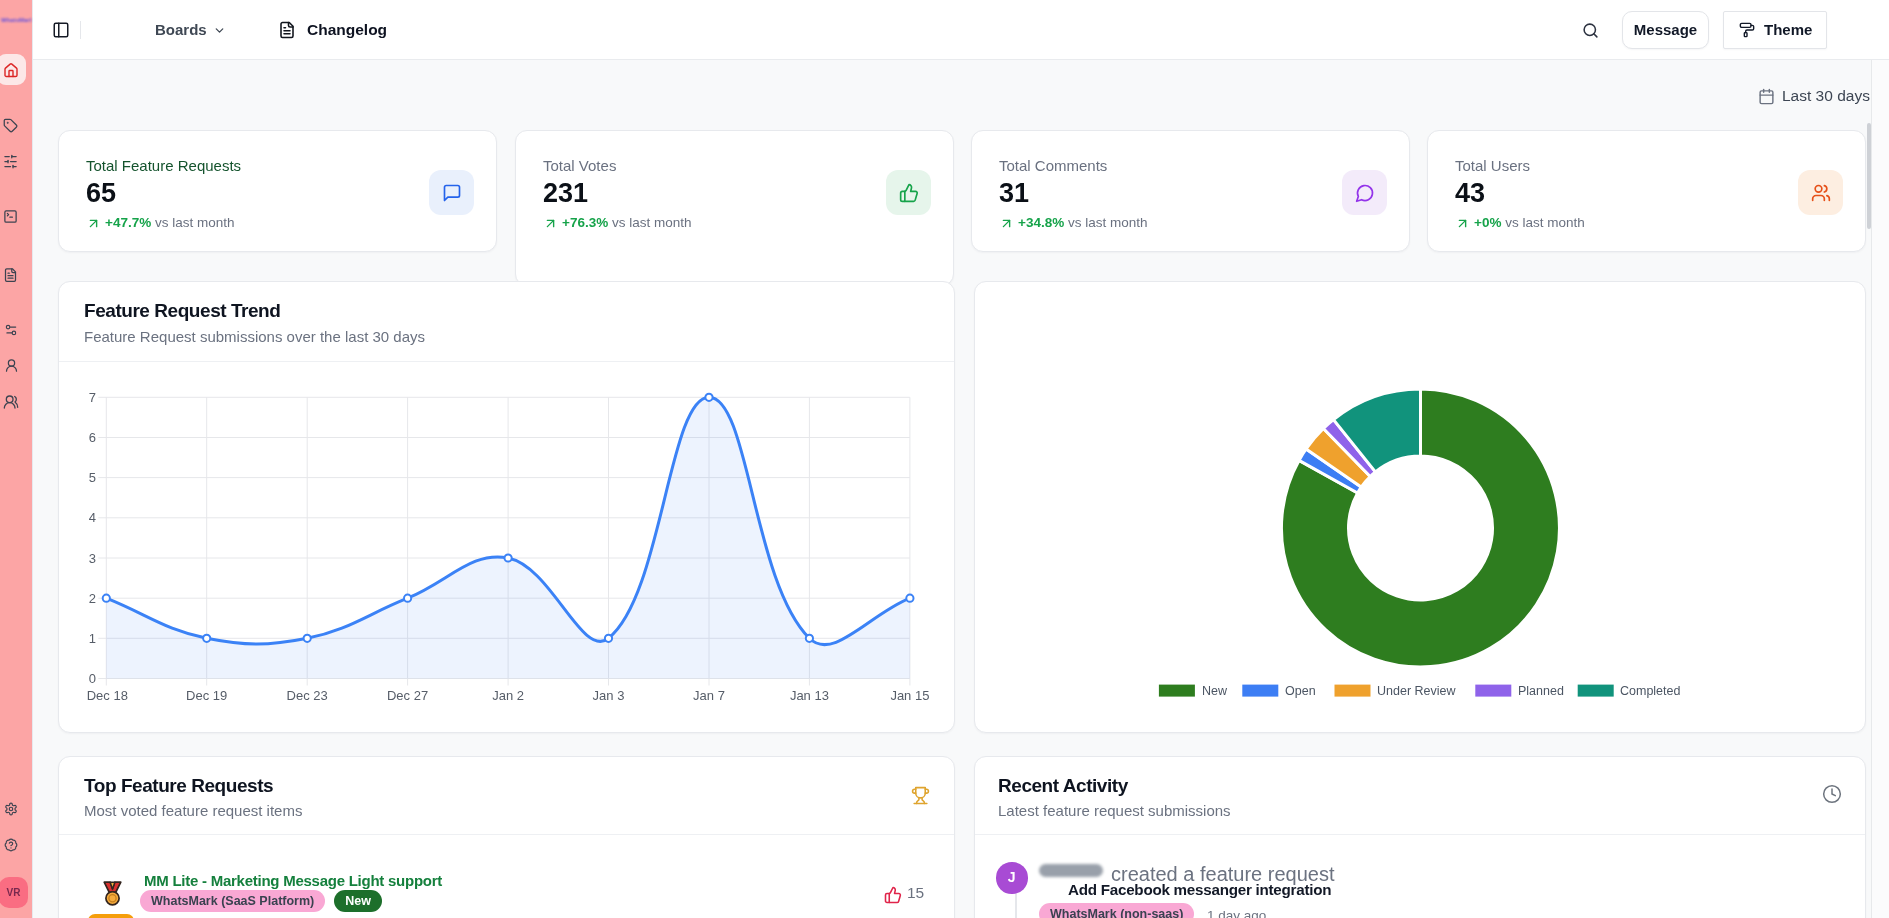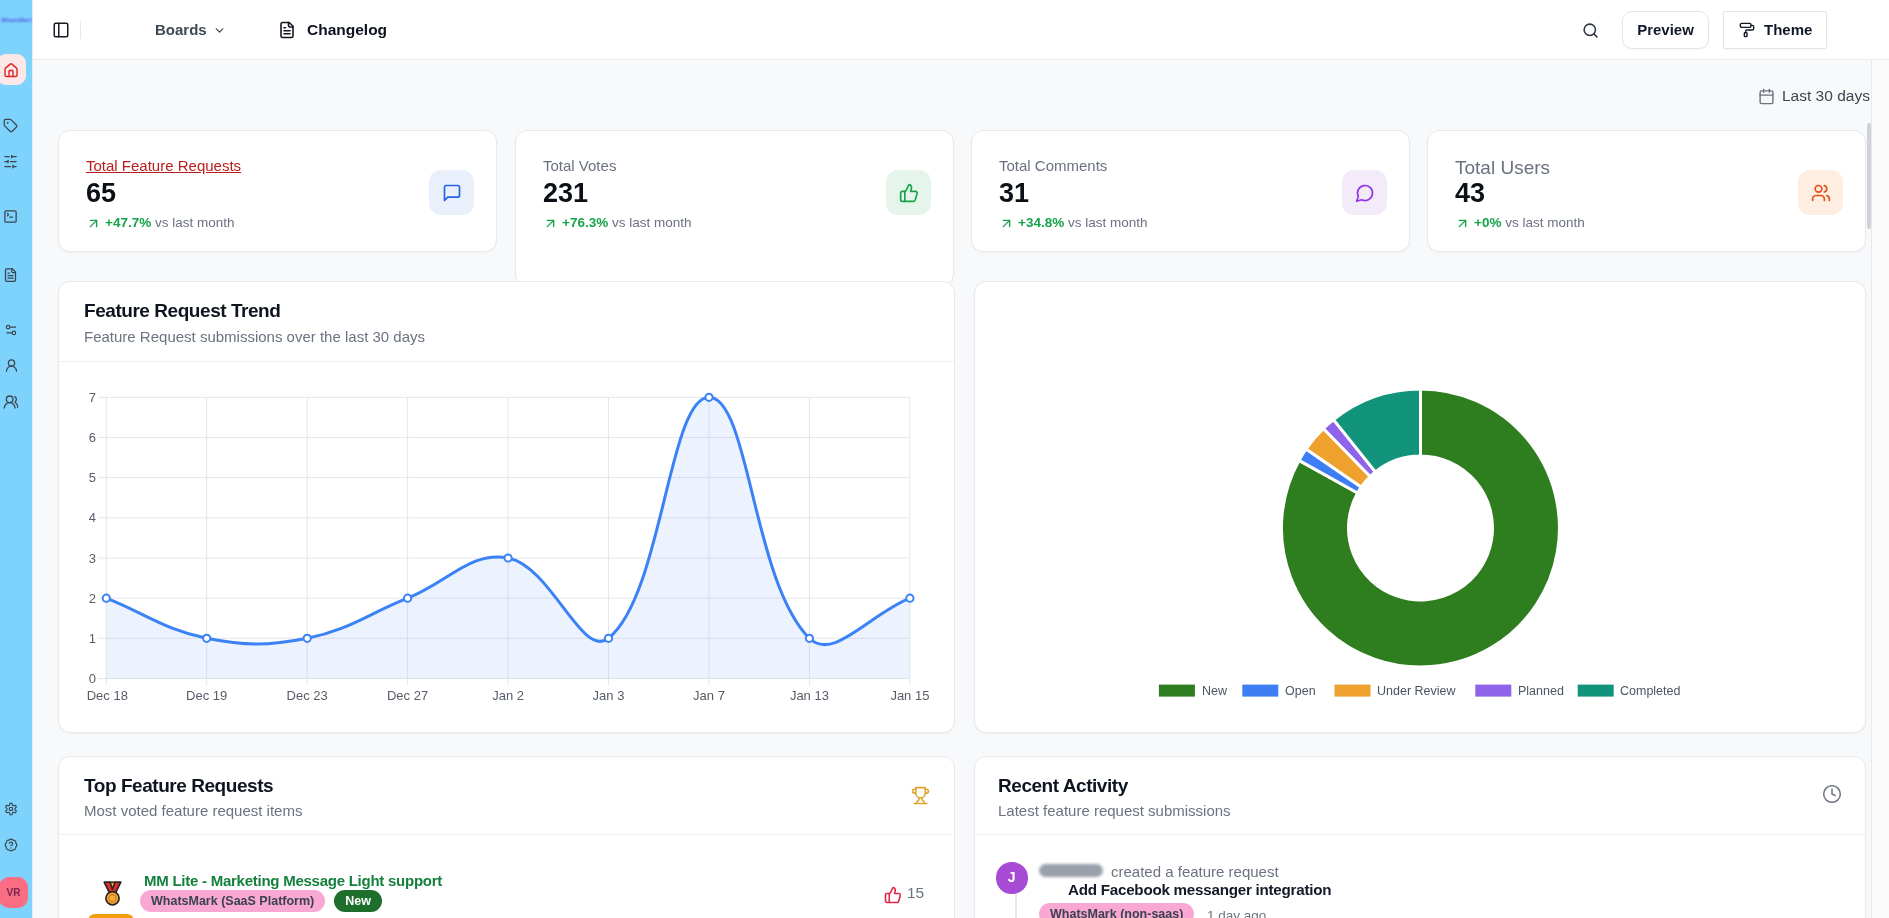--- a/index.html
+++ b/index.html
@@ -1,18 +1,18 @@
 <!DOCTYPE html>
 <html><head>
 <meta charset="utf-8">
 <style>
 * { margin:0; padding:0; box-sizing:border-box; }
 html,body { width:1889px; height:918px; overflow:hidden; }
 body { font-family:"Liberation Sans", sans-serif; background:#f8f9fa; position:relative; }
-#sb { position:absolute; left:0; top:0; width:33px; height:918px; background:#7dd3fc; border-right:1px solid #e7e9ee; z-index:5; }
+#sb { position:absolute; left:0; top:0; width:33px; height:918px; background:#fca5a5; border-right:1px solid #e7e9ee; z-index:5; }
 #hd { position:absolute; left:33px; top:0; width:1856px; height:60px; background:#fff; border-bottom:1px solid #e9ebee; z-index:4; }
 .abs { position:absolute; }
 .card { position:absolute; background:#fff; border:1px solid #e7e9ed; border-radius:12px; box-shadow:0 1px 2px rgba(16,24,40,.04); }
 .ic { position:absolute; }
 .ic svg { display:block; }
 .ctitle { font-size:19px; font-weight:700; color:#0e1420; letter-spacing:-0.45px; }
 .csub { font-size:15px; color:#6b7280; }
 .chead { position:absolute; left:0; top:0; right:0; height:80px; border-bottom:1px solid #eef0f3; }
 .pill { display:inline-block; background:#f9a8d4; color:#3a4250; font-size:12.5px; font-weight:700; border-radius:999px; padding:4px 11px; }
 </style>
@@ -121,21 +121,21 @@
         <path d="M10 9H8"></path>
       </svg>
     </div>
   <div class="abs" style="left:274px;top:0;height:60px;line-height:60px;font-size:15.5px;font-weight:700;color:#0d1220;">Changelog</div>
   <div class="ic" style="left:1549px;top:22px;">
       <svg width="17" height="17" viewBox="0 0 24 24" fill="none" stroke="#2c3240" stroke-width="2.2" stroke-linecap="round" stroke-linejoin="round">
         <circle cx="11" cy="11" r="8"></circle>
         <path d="m21 21-4.35-4.35"></path>
       </svg>
     </div>
-  <div class="abs" style="left:1589px;top:11px;width:87px;height:38px;border:1px solid #e3e5e9;border-radius:10px;background:#fff;text-align:center;line-height:36px;font-size:15px;font-weight:600;color:#111827;box-shadow:0 1px 2px rgba(16,24,40,.04);">Preview</div>
+  <div class="abs" style="left:1589px;top:11px;width:87px;height:38px;border:1px solid #e3e5e9;border-radius:10px;background:#fff;text-align:center;line-height:36px;font-size:15px;font-weight:600;color:#111827;box-shadow:0 1px 2px rgba(16,24,40,.04);">Message</div>
   <div class="abs" style="left:1690px;top:11px;width:104px;height:38px;border:1px solid #e3e5e9;border-radius:2px;background:#fff;box-shadow:0 1px 2px rgba(16,24,40,.04);">
     <span class="ic" style="left:15px;top:10px;">
         <svg width="16" height="16" viewBox="0 0 24 24" fill="none" stroke="#111827" stroke-width="2.1" stroke-linecap="round" stroke-linejoin="round">
           <rect width="16" height="6" x="2" y="2" rx="2"></rect>
           <path d="M10 16v-2a2 2 0 0 1 2-2h8a2 2 0 0 0 2-2V7a2 2 0 0 0-2-2h-2"></path>
           <rect width="4" height="6" x="8" y="16" rx="1"></rect>
         </svg>
       </span>
     <span class="abs" style="left:40px;top:0;height:38px;line-height:36px;font-size:15px;font-weight:600;color:#111827;">Theme</span>
   </div>
@@ -147,21 +147,21 @@
       <svg width="17" height="17" viewBox="0 0 24 24" fill="none" stroke="#6b7280" stroke-width="2" stroke-linecap="round" stroke-linejoin="round">
         <rect width="18" height="18" x="3" y="4" rx="2"></rect>
         <path d="M16 2v4"></path>
         <path d="M8 2v4"></path>
         <path d="M3 10h18"></path>
       </svg>
     </div>
   <div class="abs" style="left:1782px;top:87px;font-size:15.5px;color:#3d4653;">Last 30 days</div>
 
   <div class="card" style="left:58px;top:130px;width:439px;height:122px;">
-    <div class="abs" style="left:27px;top:26px;font-size:15px;color:#b91c1c;text-decoration:underline;">Total Feature Requests</div>
+    <div class="abs" style="left:27px;top:26px;font-size:15px;color:#14532d;">Total Feature Requests</div>
     <div class="abs" style="left:27px;top:47px;font-size:27px;font-weight:700;color:#0b1017;">65</div>
     <div class="abs" style="left:27px;top:84px;font-size:13.5px;color:#6a7180;"><span class="dn ic" style="left:0;top:1px;">
           <svg width="15" height="15" viewBox="0 0 24 24" fill="none" stroke="#16a34a" stroke-width="2.2" stroke-linecap="round" stroke-linejoin="round">
             <path d="M7 7h10v10"></path>
             <path d="M7 17 17 7"></path>
           </svg>
         </span><span style="padding-left:19px;"><b style="color:#16a34a;font-weight:600;">+47.7%</b> vs last month</span></div>
     <div class="abs" style="left:370px;top:39px;width:45px;height:45px;background:#e9f0fc;border-radius:12px;">
         <span class="ic" style="left:12.5px;top:12.5px;">
           <svg width="20" height="20" viewBox="0 0 24 24" fill="none" stroke="#2563eb" stroke-width="2" stroke-linecap="round" stroke-linejoin="round">
@@ -202,21 +202,21 @@
     <div class="abs" style="left:370px;top:39px;width:45px;height:45px;background:#f3ebfa;border-radius:12px;">
         <span class="ic" style="left:12.5px;top:12.5px;">
           <svg width="20" height="20" viewBox="0 0 24 24" fill="none" stroke="#9333ea" stroke-width="2" stroke-linecap="round" stroke-linejoin="round">
             <path d="M7.9 20A9 9 0 1 0 4 16.1L2 22Z"></path>
           </svg>
         </span>
       </div>
   </div>
 
   <div class="card" style="left:1427px;top:130px;width:439px;height:122px;">
-    <div class="abs" style="left:27px;top:26px;font-size:19px;color:#6a7180;">Total Users</div>
+    <div class="abs" style="left:27px;top:26px;font-size:15px;color:#6a7180;">Total Users</div>
     <div class="abs" style="left:27px;top:47px;font-size:27px;font-weight:700;color:#0b1017;">43</div>
     <div class="abs" style="left:27px;top:84px;font-size:13.5px;color:#6a7180;"><span class="dn ic" style="left:0;top:1px;">
           <svg width="15" height="15" viewBox="0 0 24 24" fill="none" stroke="#16a34a" stroke-width="2.2" stroke-linecap="round" stroke-linejoin="round">
             <path d="M7 7h10v10"></path>
             <path d="M7 17 17 7"></path>
           </svg>
         </span><span style="padding-left:19px;"><b style="color:#16a34a;font-weight:600;">+0%</b> vs last month</span></div>
     <div class="abs" style="left:370px;top:39px;width:45px;height:45px;background:#fdeee1;border-radius:12px;">
         <span class="ic" style="left:12.5px;top:12.5px;">
           <svg width="20" height="20" viewBox="0 0 24 24" fill="none" stroke="#e65019" stroke-width="2" stroke-linecap="round" stroke-linejoin="round">
@@ -354,18 +354,18 @@
       </div>
     <div class="ic" style="left:847px;top:27px;">
         <svg width="20" height="20" viewBox="0 0 24 24" fill="none" stroke="#6e757f" stroke-width="1.8" stroke-linecap="round" stroke-linejoin="round">
           <circle cx="12" cy="12" r="10"></circle>
           <polyline points="12 6 12 12 16 14"></polyline>
         </svg>
       </div>
     <div class="abs" style="left:40px;top:137px;width:2px;height:193px;background:#e5e7eb;"></div>
     <div class="abs" style="left:21px;top:105px;width:31.5px;height:31.5px;border-radius:50%;background:#a84bd4;color:#fff;font-size:14px;font-weight:700;text-align:center;line-height:31.5px;">J</div>
     <div class="abs" style="left:64px;top:107px;width:64px;height:13px;background:#99a0aa;border-radius:7px;filter:blur(1.5px);"></div>
-    <div class="abs" style="left:136px;top:106px;font-size:15px;color:#6b7280;">created a feature request</div>
+    <div class="abs" style="left:136px;top:106px;font-size:20px;color:#6b7280;">created a feature request</div>
     <div class="abs" style="left:64px;top:124px;font-size:15.2px;font-weight:700;color:#131927;letter-spacing:-0.25px;margin-left:29px;">Add Facebook messanger integration</div>
     <div class="abs" style="left:64px;top:146px;"><span class="pill">WhatsMark (non-saas)</span></div>
     <div class="abs" style="left:232px;top:151px;font-size:13.5px;color:#6b7280;">1 day ago</div>
   </div>
 </main>
 
 </body></html>

